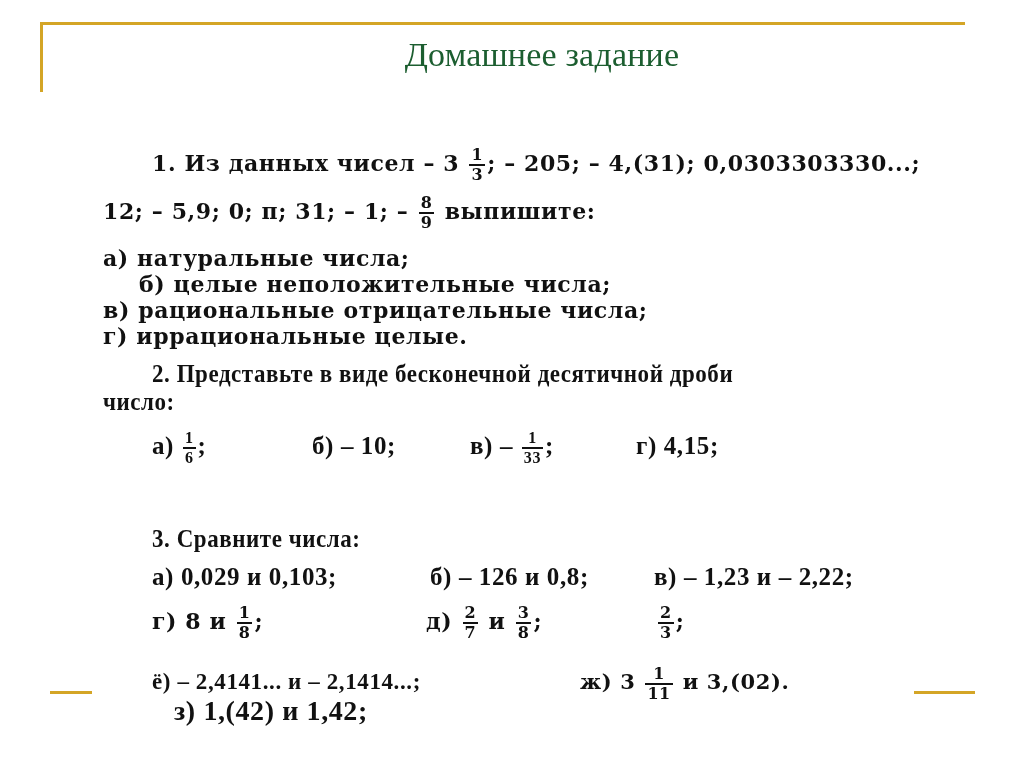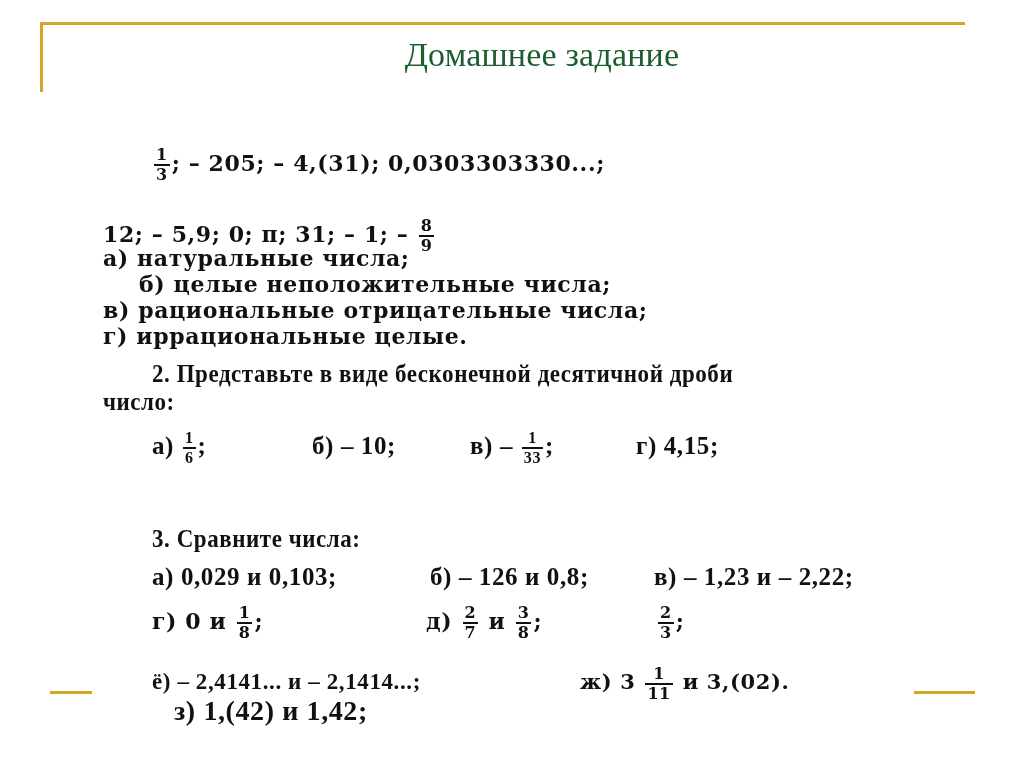--- a/index.html
+++ b/index.html
@@ -34,25 +34,27 @@
 <body>
 
 <div class="rule" style="left:40px; top:22px; width:925px; height:3px;"></div>
 <div class="rule" style="left:40px; top:22px; width:3px; height:70px;"></div>
 <div class="rule" style="left:50px; top:691px; width:42px; height:3px;"></div>
 <div class="rule" style="left:914px; top:691px; width:61px; height:3px;"></div>
 
 <div class="title">Домашнее задание</div>
 
 <div class="line" style="left:152px; top:146px;">
+  <span>1. Из данных чисел – 3</span>
   <span class="frac"><span class="num">1</span><span class="den">3</span></span><span>; – 205; – 4,(31); 0,0303303330...;</span>
 </div>
-<div class="line" style="left:103px; top:194px;margin-top:23px;">
+<div class="line" style="left:103px; top:194px;">
   <span>12; – 5,9; 0; π; 31; – 1; –</span>
   <span class="frac"><span class="num">8</span><span class="den">9</span></span>
+  <span>выпишите:</span>
 </div>
 <div class="line" style="left:103px; top:245px;text-align:center;">а) натуральные числа;</div>
 <div class="line" style="left:103px; top:271px;margin-left:36px;">б) целые неположительные числа;</div>
 <div class="line" style="left:103px; top:297px;">в) рациональные отрицательные числа;</div>
 <div class="line" style="left:103px; top:323px;">г) иррациональные целые.</div>
 
 <div class="line cond" style="left:152px; top:361px; font-size:25px; transform:scaleX(0.92);">2. Представьте в виде бесконечной десятичной дроби</div>
 <div class="line cond" style="left:103px; top:389px; font-size:25px; transform:scaleX(0.92);">число:</div>
 <div class="line cond" style="left:152px; top:424px; font-size:25px; height:44px; line-height:44px;">
   <span class="cell" style="left:0;">
@@ -75,21 +77,21 @@
 </div>
 
 <div class="line cond" style="left:152px; top:526px; font-size:25px; transform:scaleX(0.92);">3. Сравните числа:</div>
 <div class="line cond" style="left:152px; top:564px; font-size:25px;">
   <span class="cell" style="left:0;">а) 0,029 и 0,103;</span>
   <span class="cell" style="left:278px;">б) – 126 и 0,8;</span>
   <span class="cell" style="left:502px;">в) – 1,23 и – 2,22;</span>
 </div>
 <div class="line" style="left:152px; top:599px; height:44px; line-height:44px;">
   <span class="cell" style="left:0;">
-    <span>г) 0 и</span>
+    <span>г) 8 и</span>
     <span class="frac"><span class="num">1</span><span class="den">8</span></span><span>;</span>
   </span>
   <span class="cell" style="left:274px;">
     <span>д)</span>
     <span class="frac"><span class="num">2</span><span class="den">7</span></span>
     <span>и</span>
     <span class="frac"><span class="num">3</span><span class="den">8</span></span><span>;</span>
   </span>
   <span class="cell" style="left:504px;">
     <span class="frac"><span class="num">2</span><span class="den">3</span></span><span>;</span>

